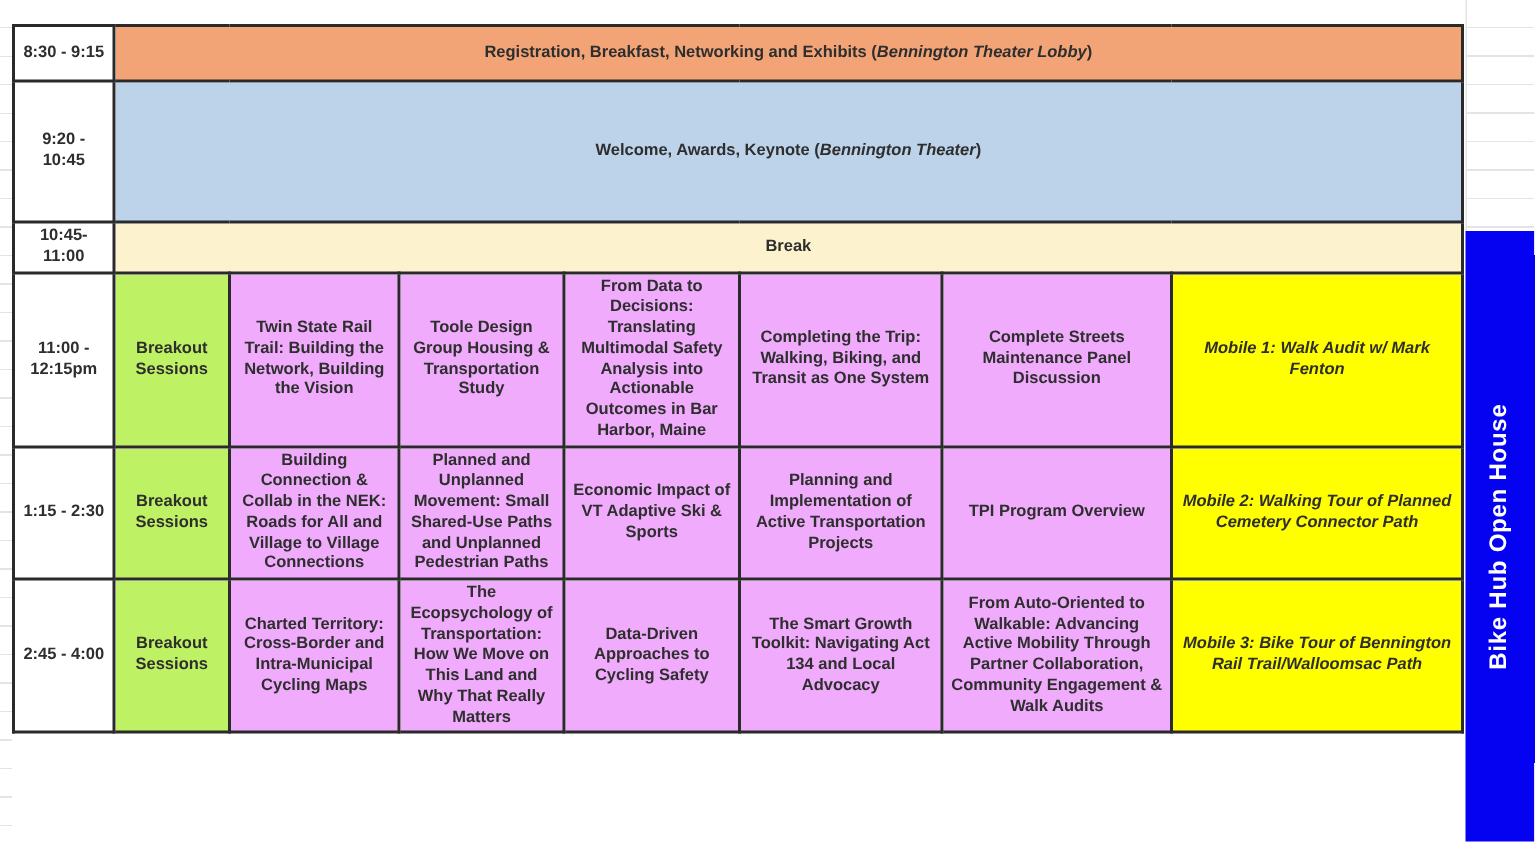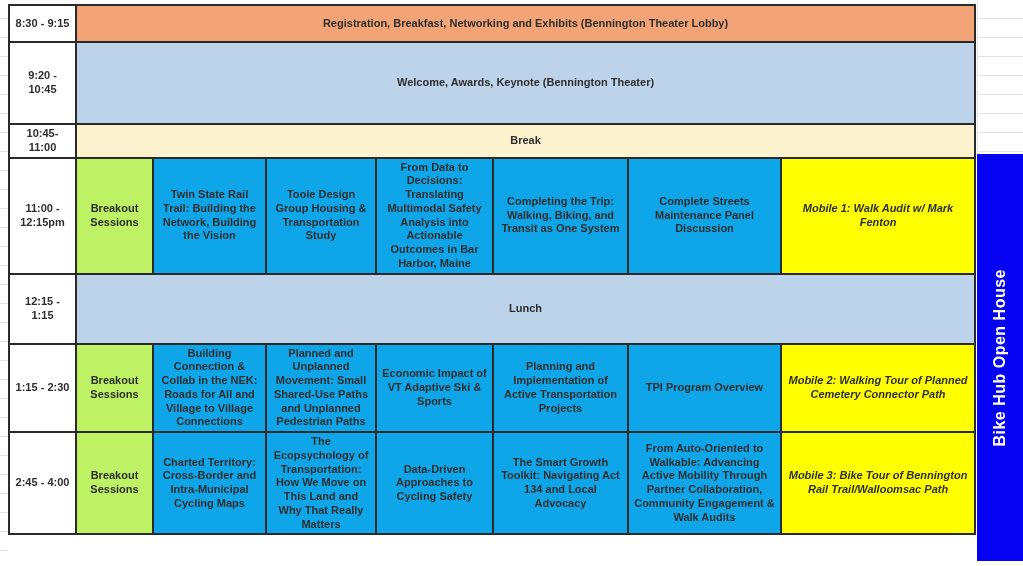--- a/index.html
+++ b/index.html
@@ -12,44 +12,44 @@
   }
   
   .grid-strip{
     position:absolute;
     background:repeating-linear-gradient(to bottom,transparent 0 18px,#e4e4e4 18px 19px);
   }
   .grid-strip.left{left:0;top:0;width:8px;height:566px;}
   .grid-strip.topright{left:977px;top:0;width:46px;height:154px;border-left:1px solid #e4e4e4;}
 
   table.sched{
-    position:absolute;left:8px;top:4px;
+    position:absolute;left:8px;top:16px;
     width:966px;
     border-collapse:collapse;
     table-layout:fixed;
   }
   table.sched td{
     border:2px solid #2a2a2a;
     text-align:center;
     vertical-align:middle;
     padding:2px 5px;
     font-size:11px;
     font-weight:bold;
     color:#2e2e2e;
     line-height:1.25;
     overflow:hidden;
   }
   td.time{background:#ffffff;font-size:11px;}
   td.orange{background:#f2a477;font-size:12px;}
   td.lightblue{background:#bdd3ea;font-size:12px;}
   td.cream{background:#fdf2ce;font-size:11px;text-align:center;}
   td.breakout{background:#bef264;font-size:11.5px;}
-  td.session{background:#0ea5e9;}
+  td.session{background:#f0abfc;}
   td.mobile{background:#ffff00;font-style:italic;}
-  .it{}
+  .it{font-style:italic;}
 
   .banner{
     position:absolute;left:977px;top:154px;width:46px;height:407px;
     background:#0502f2;
     display:flex;align-items:center;justify-content:center;
   }
   .banner span{
     writing-mode:vertical-rl;
     transform:rotate(180deg);
     color:#ffffff;
@@ -78,45 +78,41 @@
         <col style="width:153px">
         <col style="width:194px">
     </colgroup>
 
     <tbody>
         <tr style="height:37px">
       <td class="time">8:30 - 9:15</td>
       <td class="orange" colspan="7"><span>Registration, Breakfast, Networking and Exhibits (</span><span class="it">Bennington Theater Lobby</span><span>)</span></td>
     </tr>
 
-    <tr style="height:82px">
+    <tr style="height:94px">
       <td class="time">9:20 - 10:45</td>
       <td class="lightblue" colspan="7"><span>Welcome, Awards, Keynote (</span><span class="it">Bennington Theater</span><span>)</span></td>
     </tr>
 
     <tr style="height:20px">
       <td class="time">10:45-11:00</td>
       <td class="cream" colspan="7">Break</td>
     </tr>
 
     <tr style="height:109px">
       <td class="time">11:00 - 12:15pm</td>
       <td class="breakout">Breakout Sessions</td>
       <td class="session">Twin State Rail Trail: Building the Network, Building the Vision</td>
       <td class="session">Toole Design Group Housing &amp; Transportation Study</td>
       <td class="session">From Data to Decisions: Translating Multimodal Safety Analysis into Actionable Outcomes in Bar Harbor, Maine</td>
       <td class="session">Completing the Trip: Walking, Biking, and Transit as One System</td>
       <td class="session">Complete Streets Maintenance Panel Discussion</td>
       <td class="mobile">Mobile 1: Walk Audit w/ Mark Fenton</td>
     </tr>
 
-    <tr style="height:70px">
-      <td class="time">12:15 - 1:15</td>
-      <td class="lightblue" colspan="7">Lunch</td>
-    </tr>
 
     <tr style="height:85px">
       <td class="time">1:15 - 2:30</td>
       <td class="breakout">Breakout Sessions</td>
       <td class="session">Building Connection &amp; Collab in the NEK: Roads for All and Village to Village Connections</td>
       <td class="session">Planned and Unplanned Movement: Small Shared-Use Paths and Unplanned Pedestrian Paths</td>
       <td class="session">Economic Impact of VT Adaptive Ski &amp; Sports</td>
       <td class="session">Planning and Implementation of Active Transportation Projects</td>
       <td class="session">TPI Program Overview</td>
       <td class="mobile">Mobile 2: Walking Tour of Planned Cemetery Connector Path</td>

